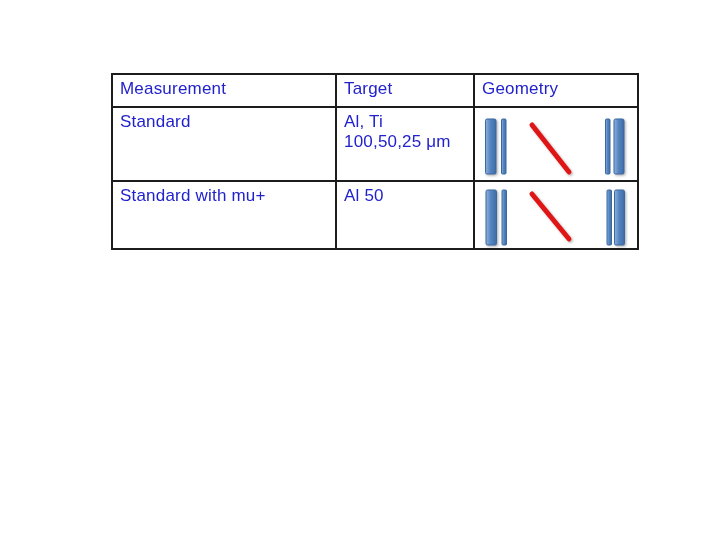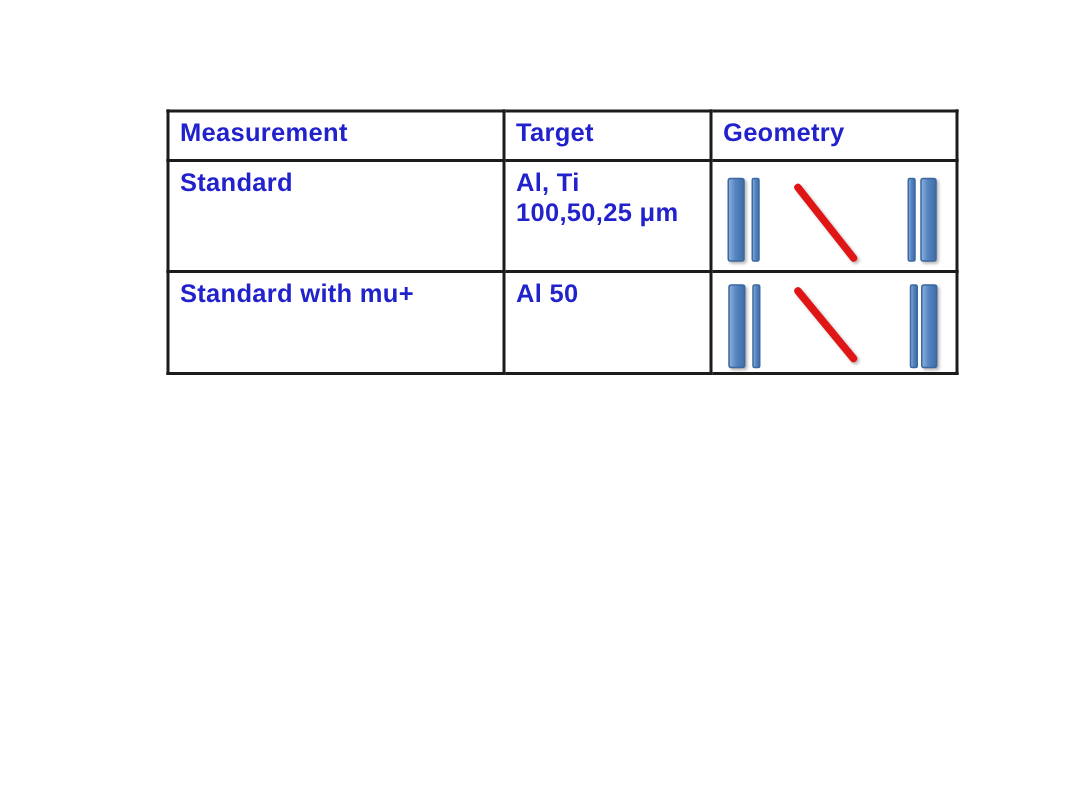--- a/index.html
+++ b/index.html
@@ -11,21 +11,21 @@
 
   table.meas {
     position:absolute; left:111px; top:73px;
     border-collapse:collapse; table-layout:fixed;
   }
   table.meas td, table.meas th {
     border:2px solid #1c1c1c;
     vertical-align:top; text-align:left;
     padding:4px 4px 0 7px;
     color:#2222cc;
-    font-size:17px; font-weight:700; letter-spacing:0.2px; line-height:1.2;
+    font-size:17px; font-weight:400; letter-spacing:0.2px; line-height:1.2;
     background:#ffffff;
     overflow:hidden;
   }
   tr.hrow  { height:33px; }
   tr.row0  { height:76px; }
   tr.row1  { height:69px; }
   tr.row2  { height:72px;padding-left:33px; }
   tr.row3  { height:64px; }
   tr.row4  { height:66px; }
   td.geo { padding:0; }

